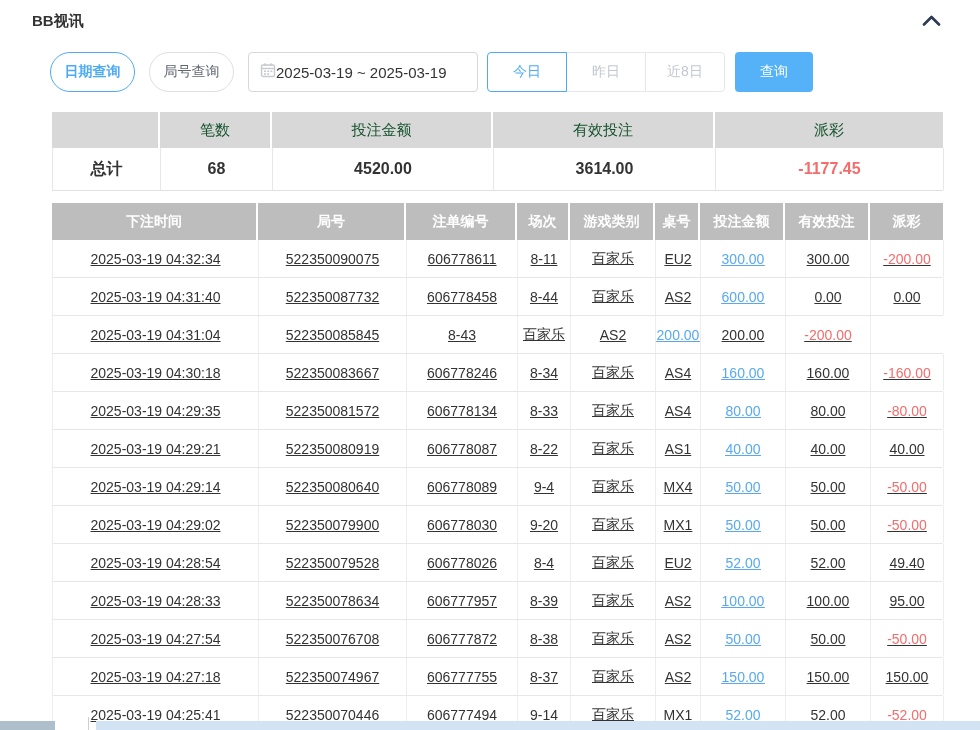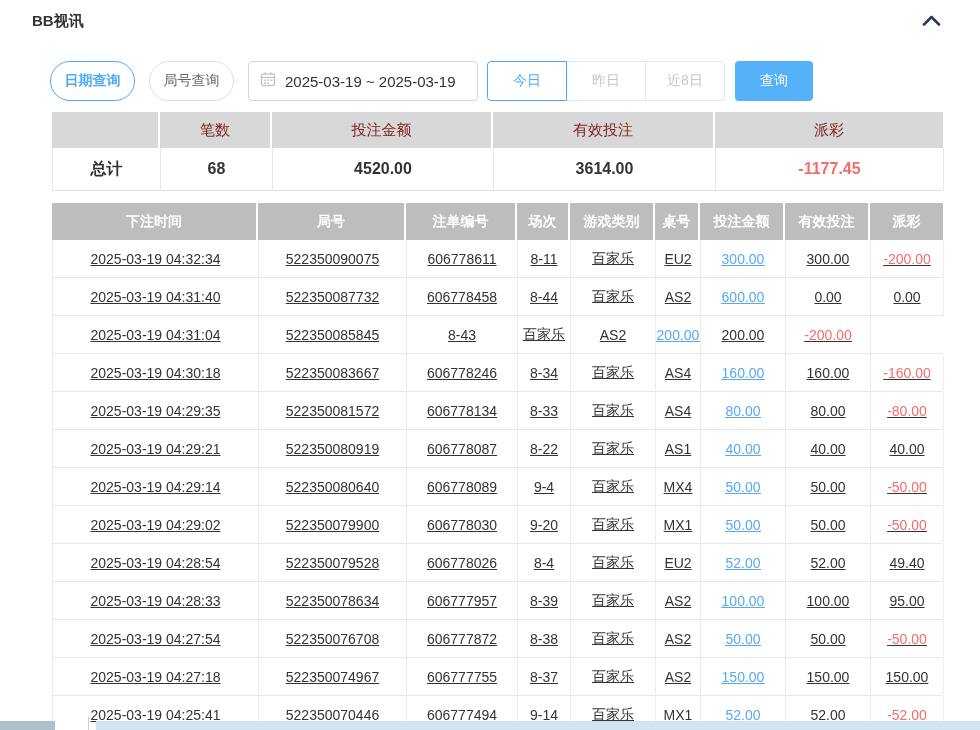--- a/index.html
+++ b/index.html
@@ -6,41 +6,41 @@
   html,body { width:980px; height:730px; background:#fff; overflow:hidden;
     font-family:"Liberation Sans","DejaVu Sans",sans-serif; color:#333; }
   .stage { position:relative; width:980px; height:730px; overflow:hidden; background:#fff; }
 
   
   .panel-title { position:absolute; left:32px; top:12px; font-size:15px; font-weight:700; color:#333; }
   .collapse-btn { position:absolute; left:918px; top:10px; width:26px; height:22px;
     display:flex; align-items:center; justify-content:center; cursor:pointer; background:none; border:none; }
 
   
-  .toolbar { position:absolute; left:50px; top:52px; height:40px; display:flex; align-items:flex-end;margin-top:9px; }
+  .toolbar { position:absolute; left:50px; top:52px; height:40px; display:flex; align-items:flex-end; }
   .pill { height:40px; width:85px; border-radius:20px; background:#fff; font-size:14px;
     display:flex; align-items:center; justify-content:center; cursor:pointer; }
   .pill.active { border:1px solid #4dabf5; color:#4dabf5; font-weight:700; }
   .pill.inactive { border:1px solid #dcdfe4; color:#5f6670; margin-left:14px; }
   .datebox { margin-left:14px; width:230px; height:40px; border:1px solid #d4d7dc; border-radius:4px;
-    display:flex; align-items:center; padding:0 11px; gap:9px; background:#fff; cursor:pointer; }
+    display:flex; align-items:center; padding:0 11px; background:#fff; cursor:pointer; }
   .datebox .date-text { font-size:15px; color:#333; white-space:nowrap; }
   .seg-group { margin-left:9px; display:flex; height:40px; }
   .seg { width:80px; height:40px; background:#fff; border:1px solid #e4e7ea; color:#c3c8cf;
     font-size:14px; display:flex; align-items:center; justify-content:center; cursor:pointer; margin-left:-1px; }
   .seg:first-child { border-radius:4px 0 0 4px; margin-left:0; }
   .seg:last-child { border-radius:0 4px 4px 0; }
   .seg.active { border:1px solid #4dabf5; color:#4dabf5; position:relative; z-index:2; }
   .search-btn { margin-left:10px; width:78px; height:40px; background:#55b1f8; border:none; border-radius:4px;
     color:#fff; font-size:14px; display:flex; align-items:center; justify-content:center; cursor:pointer; }
 
   
   .summary { position:absolute; left:52px; top:112px; width:891px; }
   .grid-sum { display:grid; grid-template-columns:108px 112px 221px 222px 228px; }
-  .sum-head .cell { background:#d8d8d8; height:36px; font-size:15px; color:#7f1d1d;
+  .sum-head .cell { background:#d8d8d8; height:36px; font-size:15px; color:#14532d;
     display:flex; align-items:center; justify-content:center; border-right:2px solid #fff; }
   .sum-head .cell:last-child { border-right:none; }
   .sum-body { border-left:1px solid #e7e7e7; border-bottom:1px solid #e0e0e0; }
   .sum-body .cell { background:#fff; height:42px; font-size:16px; font-weight:600; color:#333;
     display:flex; align-items:center; justify-content:center; border-right:1px solid #e7e7e7; }
 
   
   .bet-table { position:absolute; left:52px; top:203px; width:891px; }
   .grid-main { display:grid; grid-template-columns:206px 148px 111px 53px 85px 45px 85px 85px 73px; }
   .main-head .cell { background:#bdbdbd; height:37px; font-size:14px; font-weight:700; color:#fff;

